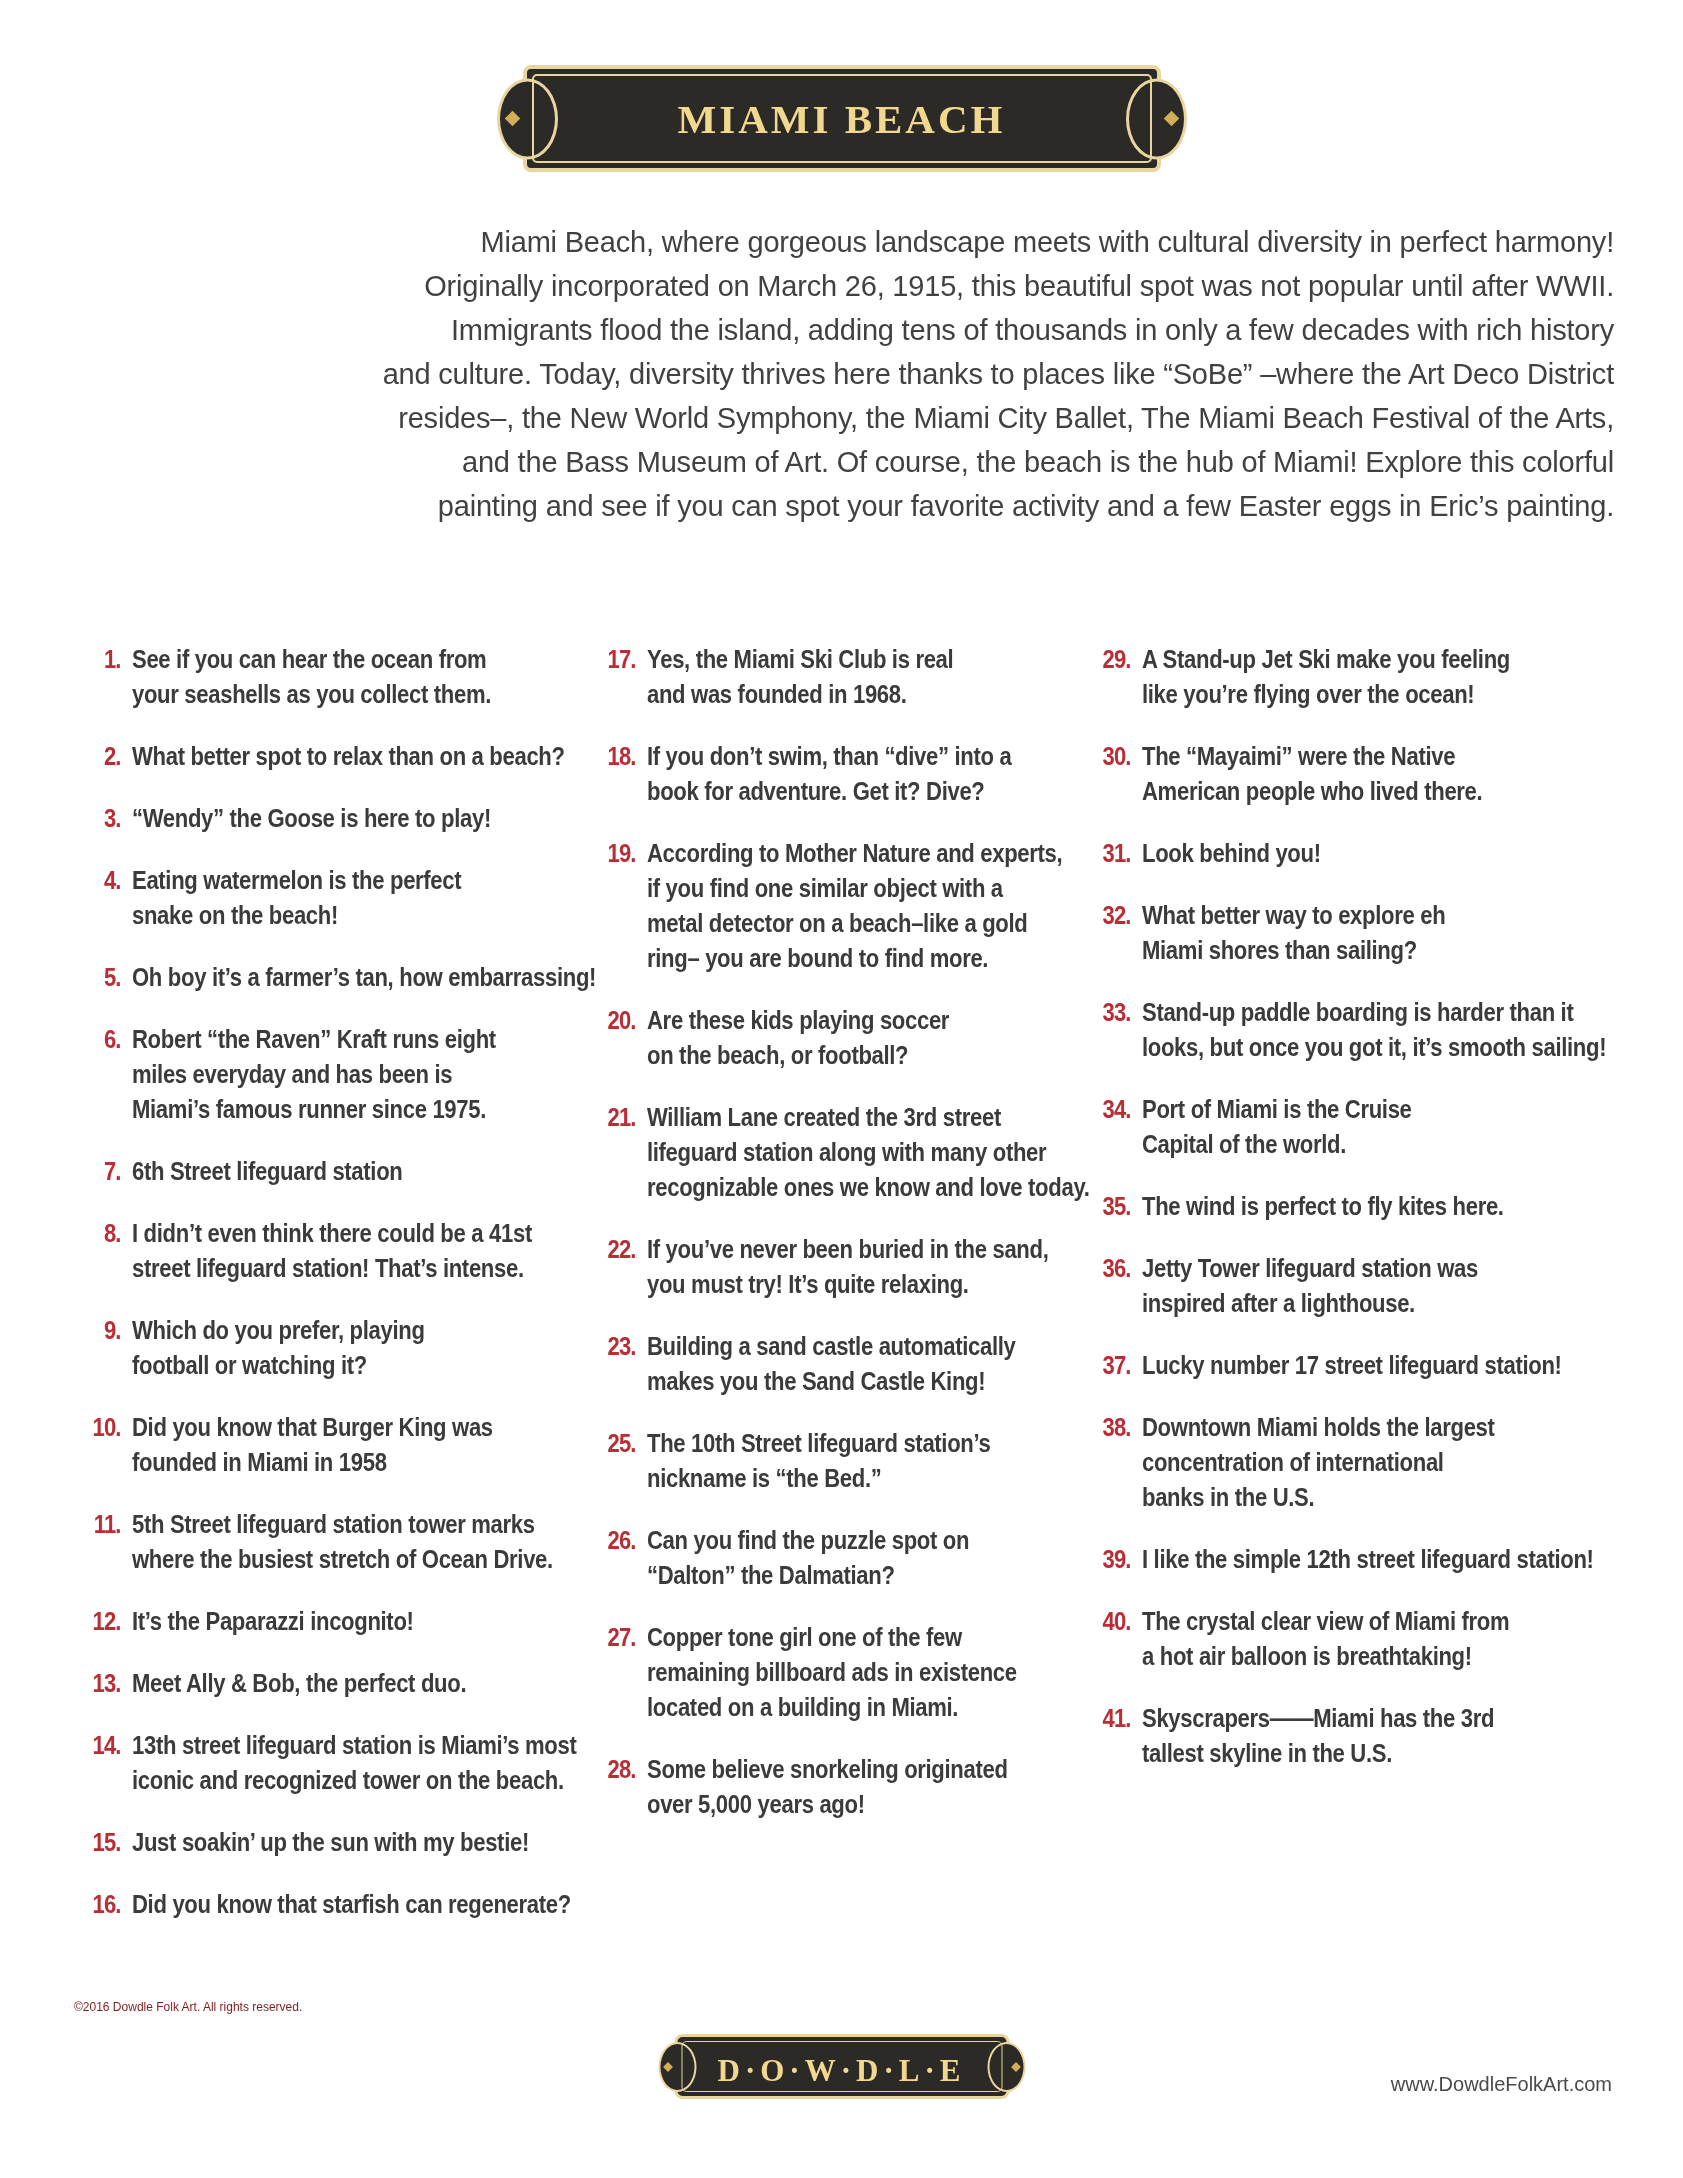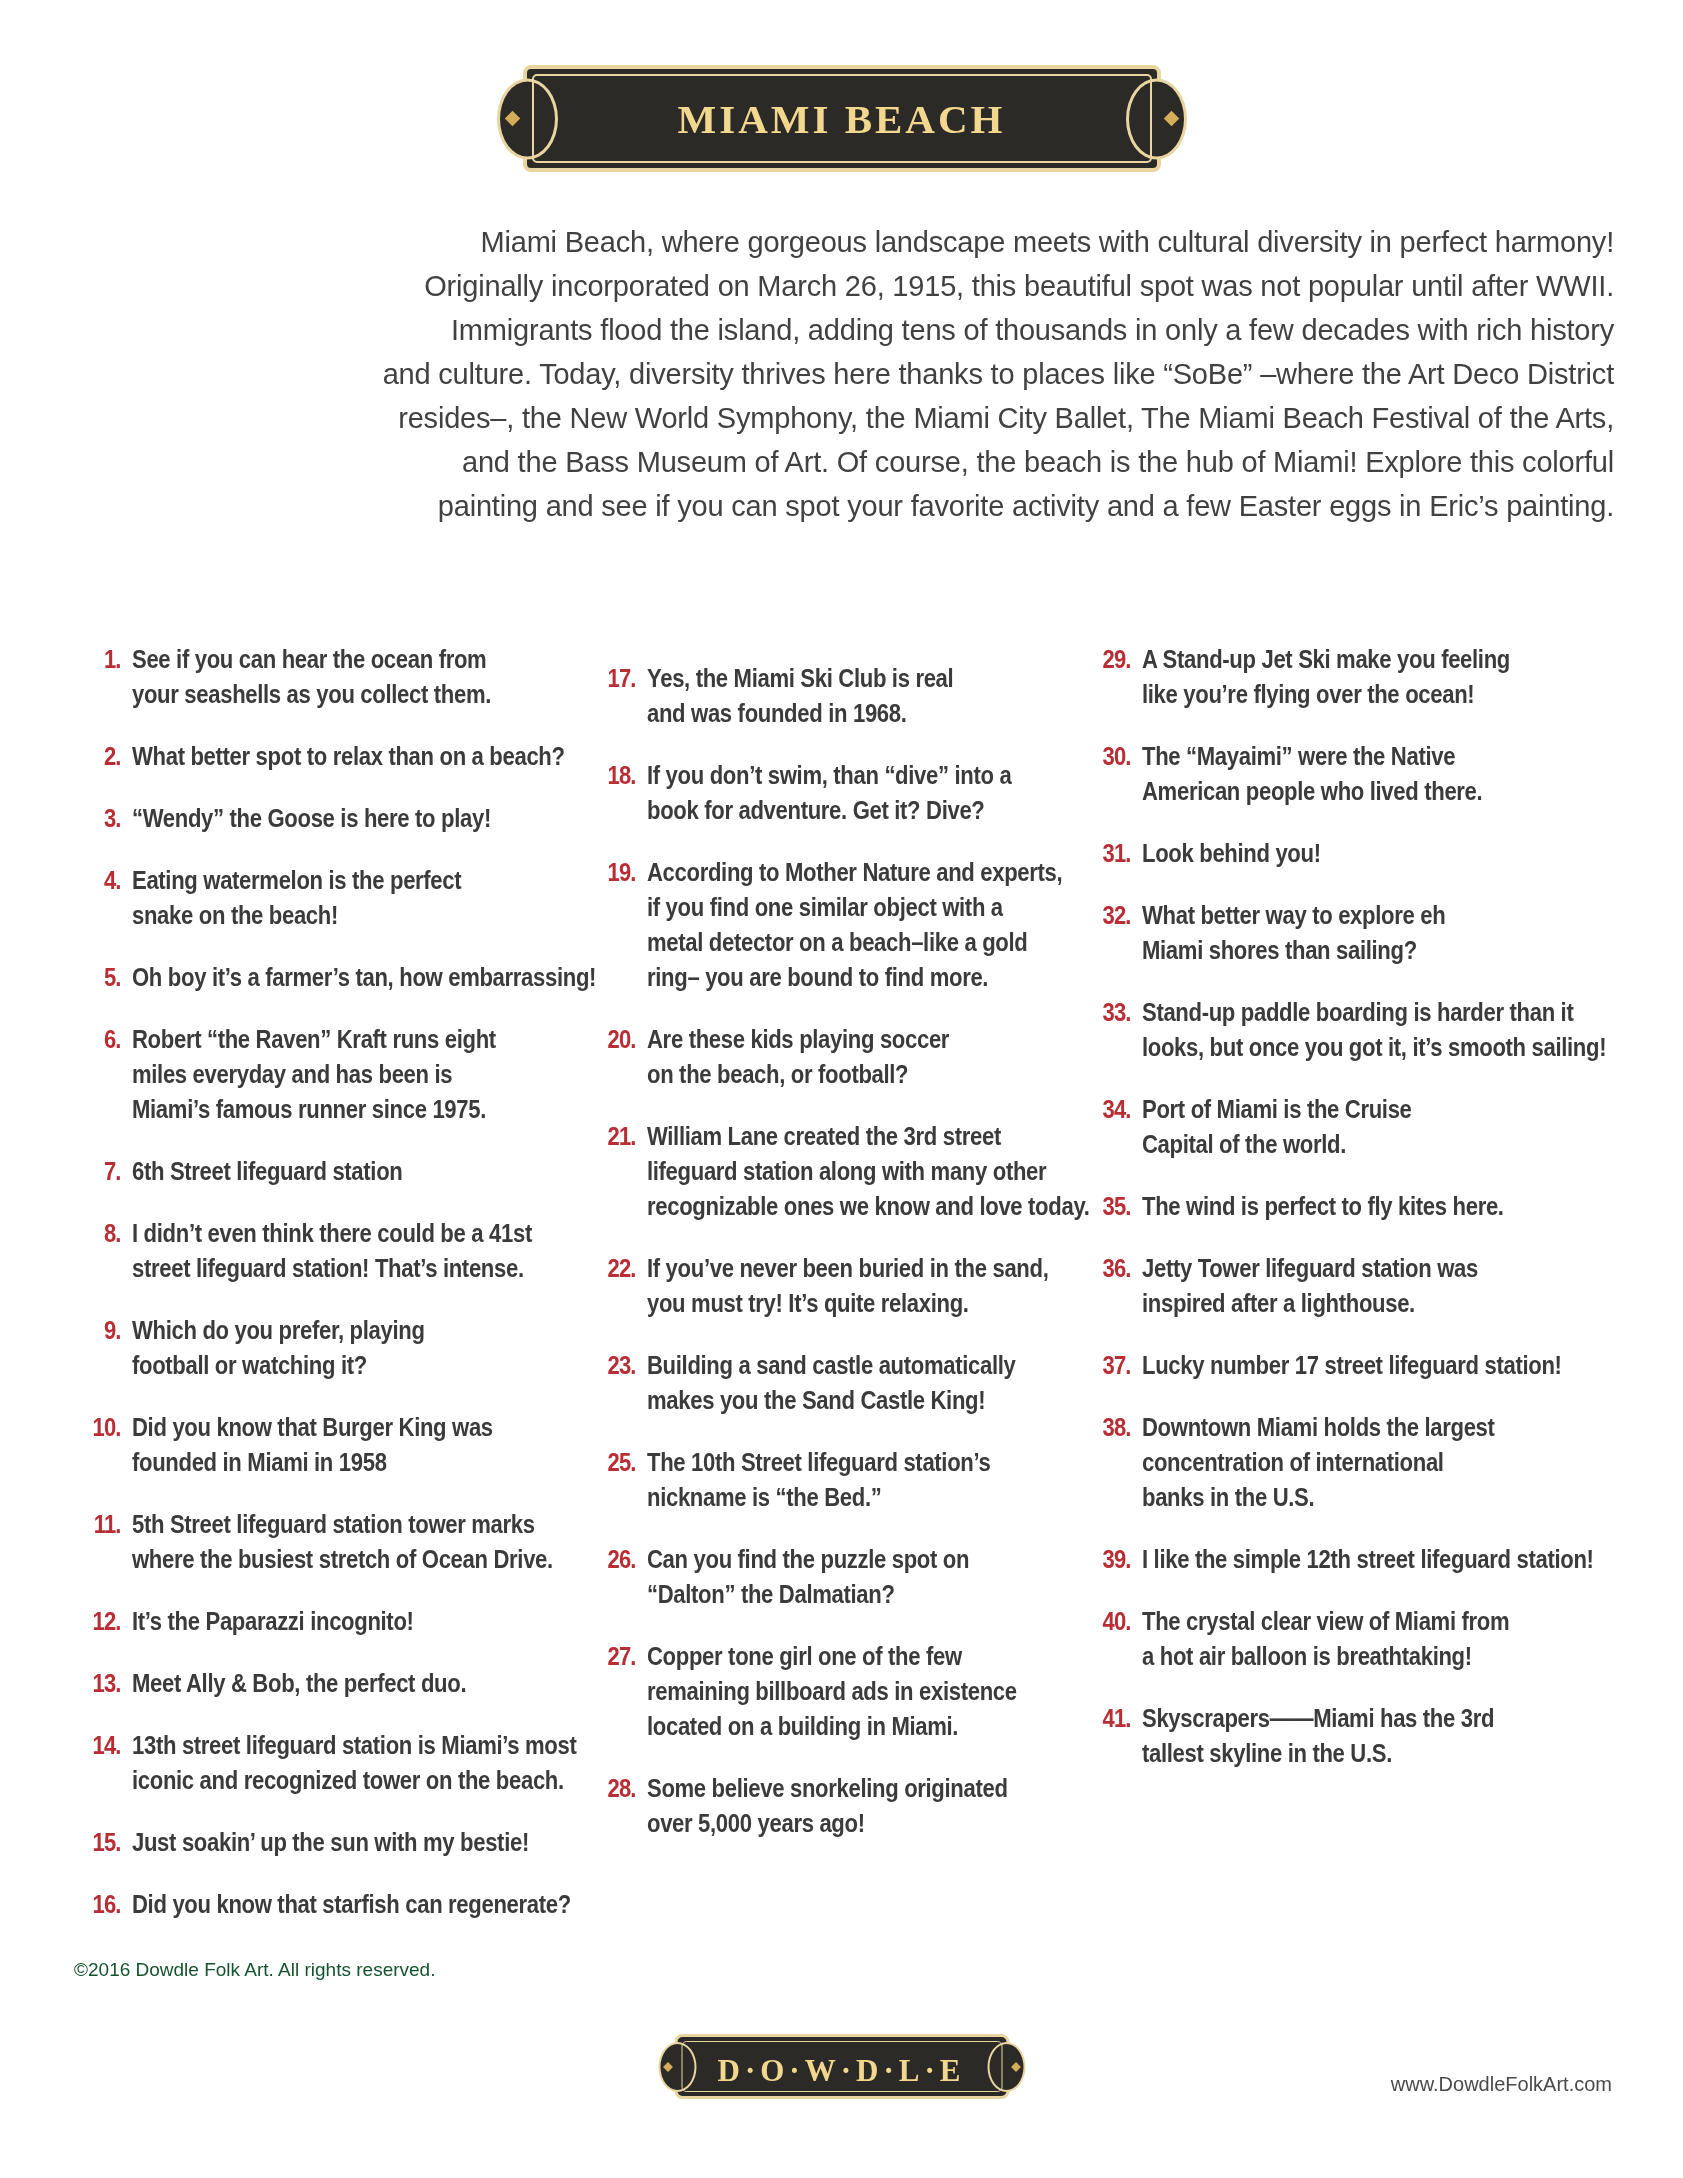--- a/index.html
+++ b/index.html
@@ -94,21 +94,21 @@
 
   
   .lists {
     position: absolute;
     top: 642px;
     left: 87px;
     display: flex;
   }
   .col { box-sizing: border-box; }
   .col-1 { width: 515px; }
-  .col-2 { width: 495px; margin-top: 19px; }
+  .col-2 { width: 495px; }
   .col-3 { width: 535px; }
 
   .list-item {
     display: flex;
     align-items: flex-start;
     margin-bottom: 27px;
   }
   .list-item .num {
     flex: 0 0 32px;
     text-align: right;
@@ -130,23 +130,23 @@
     color: #3b3b3b;
     white-space: pre;
     transform: scaleX(0.85);
     transform-origin: 0 0;
   }
 
   
   .copyright {
     position: absolute;
     left: 74px;
-    top: 1959px;
-    font-size: 19px;
-    color: #14532d;
+    top: 2000px;
+    font-size: 12px;
+    color: #7f1d1d;
   }
   .website {
     position: absolute;
     right: 71px;
     top: 2073px;
     font-size: 20px;
     color: #4a4a4a;
   }
 </style>
 </head>

